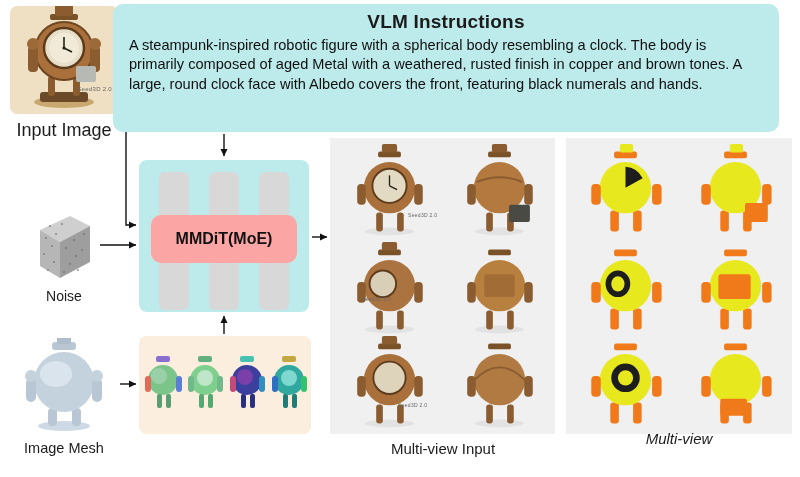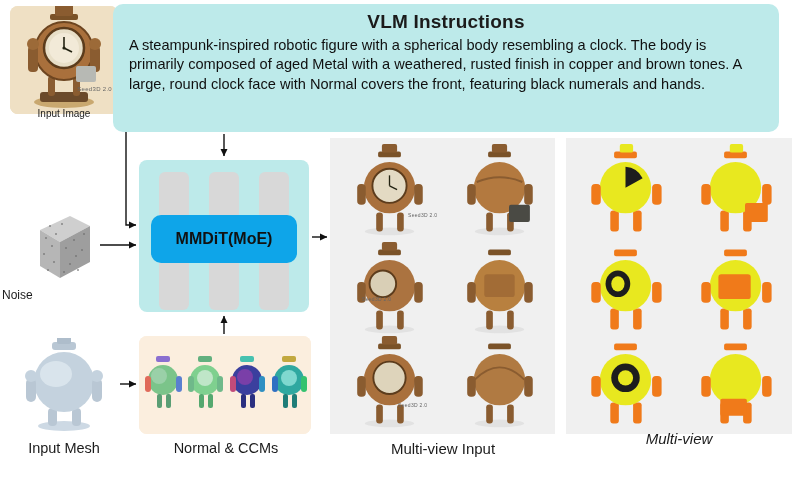--- a/index.html
+++ b/index.html
@@ -54,33 +54,33 @@
 
   
   #input-image-thumb {
     left: 10px; top: 6px;
     width: 108px; height: 108px;
     border-radius: 8px;
     background: linear-gradient(160deg,#f0e2c8 0%, #efdfc0 45%, #e8d4ae 100%);
     overflow: hidden;
   }
   #input-image-caption {
-    left: 2px; top: 108px; width: 124px;
+    left: 2px; top: 120px; width: 124px;
     text-align: center;
-    font-size: 10px;
+    font-size: 18px;
   }
 
   
   #noise-thumb {
     left: 32px; top: 212px;
     width: 62px; height: 72px;
   }
   #noise-caption {
     left: 2px; top: 288px; width: 124px;
-    text-align: left; font-size: 12px;
+    text-align: center; font-size: 14px;
   }
 
   
   #mesh-thumb {
     left: 12px; top: 338px;
     width: 104px; height: 94px;
   }
   #mesh-caption {
     left: 2px; top: 440px; width: 124px;
     text-align: center; font-size: 14.5px;
@@ -97,21 +97,21 @@
     position: absolute;
     top: 12px;
     width: 30px; height: 62px;
     background: #d8d8d8;
     border-radius: 6px;
   }
   #mmdit-chip {
     position: absolute;
     left: 12px; top: 55px;
     width: 146px; height: 48px;
-    background: #0ea5e9;
+    background: #fca5a5;
     border-radius: 10px;
     display: flex; align-items: center; justify-content: center;
     font-size: 16px; font-weight: bold; color: #111;
   }
 
   
   #ccm-panel {
     left: 139px; top: 336px;
     width: 172px; height: 98px;
     background: #fbeede;
@@ -210,21 +210,21 @@
       <circle cx="85" cy="38" r="6" fill="#9c6a38"></circle>
 
       <rect x="66" y="60" width="20" height="16" rx="2" fill="#b7b9b4"></rect>
     </svg>
     <div class="watermark" style="right:6px; bottom:22px; font-size:6px;">Seed3D 2.0</div>
   </div>
   <div class="abs" id="input-image-caption">Input Image</div>
 
   <div class="abs" id="vlm-box">
     <div id="vlm-title">VLM Instructions</div>
-    <div id="vlm-text">A steampunk-inspired robotic figure with a spherical body resembling a clock. The body is primarily composed of aged <b>Metal</b> with a weathered, rusted finish in copper and brown tones. A large, round clock face with <b>Normal</b> covers the front, featuring black numerals and hands.</div>
+    <div id="vlm-text">A steampunk-inspired robotic figure with a spherical body resembling a clock. The body is primarily composed of aged <b>Metal</b> with a weathered, rusted finish in copper and brown tones. A large, round clock face with <b>Albedo</b> covers the front, featuring black numerals and hands.</div>
   </div>
 
   <div class="abs" id="noise-thumb">
     <svg class="fill" viewBox="0 0 62 72">
       <polygon points="8,18 38,4 58,14 28,30" fill="#cfcfcf"></polygon>
       <polygon points="8,18 28,30 28,66 8,54" fill="#b6b6b6"></polygon>
       <polygon points="28,30 58,14 58,50 28,66" fill="#9e9e9e"></polygon>
       <g fill="#6d6d6d" opacity="0.75">
         <circle cx="14" cy="26" r="1"></circle>
           <circle cx="20" cy="34" r="1"></circle>
@@ -255,21 +255,21 @@
       <circle cx="52" cy="44" r="30" fill="#c4d2de"></circle>
       <ellipse cx="44" cy="36" rx="16" ry="13" fill="#d9e4ec"></ellipse>
       <rect x="40" y="4" width="24" height="8" rx="3" fill="#b9c7d4"></rect>
       <rect x="45" y="-4" width="14" height="10" rx="2" fill="#aebdcb"></rect>
       <rect x="14" y="40" width="10" height="24" rx="5" fill="#b9c7d4"></rect>
       <rect x="80" y="40" width="10" height="24" rx="5" fill="#b9c7d4"></rect>
       <circle cx="19" cy="38" r="6" fill="#c4d2de"></circle>
       <circle cx="85" cy="38" r="6" fill="#c4d2de"></circle>
     </svg>
   </div>
-  <div class="abs" id="mesh-caption">Input Mesh</div>
+  <div class="abs" id="mesh-caption">Image Mesh</div>
 
   <div class="abs" id="mmdit-panel">
     <div class="ghost-col" style="left:20px;"></div>
     <div class="ghost-col" style="left:70px;"></div>
     <div class="ghost-col" style="left:120px;"></div>
     <div class="ghost-col" style="left:20px; top:88px;"></div>
     <div class="ghost-col" style="left:70px; top:88px;"></div>
     <div class="ghost-col" style="left:120px; top:88px;"></div>
     <div id="mmdit-chip">MMDiT(MoE)</div>
   </div>
@@ -312,21 +312,20 @@
         <circle cx="24" cy="44" r="15" fill="#2fa8a0"></circle>
         <circle cx="24" cy="42" r="8" fill="#7fd8cf"></circle>
         <rect x="18" y="58" width="5" height="14" rx="2" fill="#1f7d78"></rect>
         <rect x="27" y="58" width="5" height="14" rx="2" fill="#1f7d78"></rect>
         <rect x="7" y="40" width="6" height="16" rx="3" fill="#2f6fc2"></rect>
         <rect x="36" y="40" width="6" height="16" rx="3" fill="#34c26f"></rect>
         <rect x="17" y="20" width="14" height="6" rx="2" fill="#c2a83f"></rect>
       </g>
     </svg>
   </div>
-  <div class="abs" id="ccm-caption">Normal &amp; CCMs</div>
 
   <div class="abs panel" id="albedo-panel">
     <svg class="fill" viewBox="0 0 225 296">
       <rect width="225" height="296" fill="#f0f0f0"></rect>
       <g id="albedo-cells">
 
         <g transform="translate(12,6) scale(0.95)">
           <ellipse cx="50" cy="92" rx="26" ry="4" fill="#e2e2e2"></ellipse>
           <rect x="36" y="72" width="7" height="20" rx="3" fill="#8a5c30"></rect>
           <rect x="58" y="72" width="7" height="20" rx="3" fill="#8a5c30"></rect>

